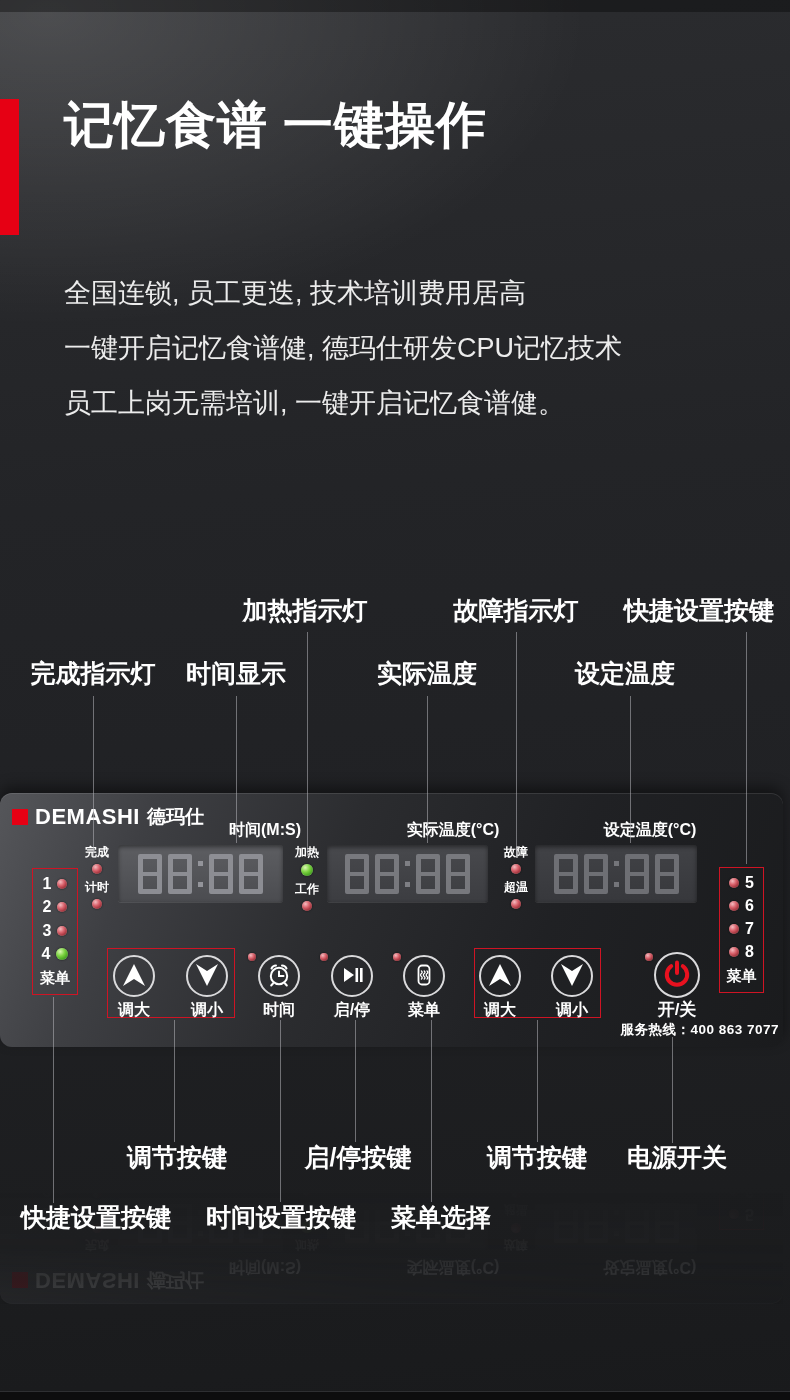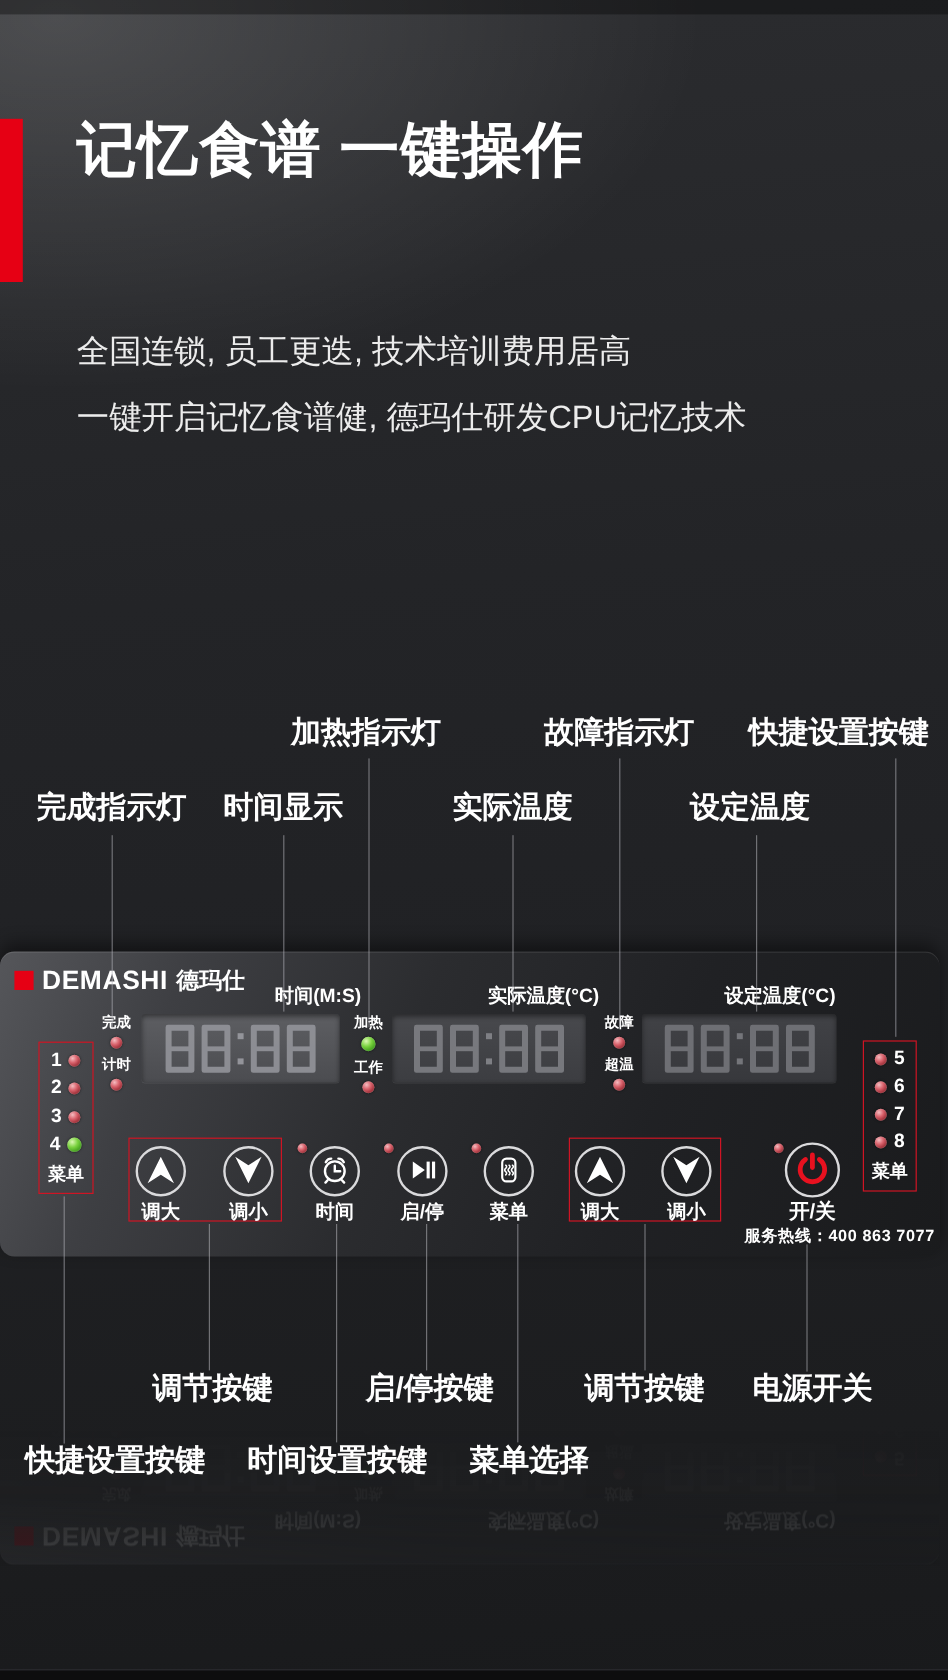--- a/index.html
+++ b/index.html
@@ -63,20 +63,21 @@
 <div class="page">
   <div class="top-strip"></div>
 
   <div class="red-bar" style="background:#e60014;"></div>
   <div class="hero-title">
     <div>记忆食谱 一键操作</div>
   </div>
   <div class="hero-desc">
     <div>全国连锁, 员工更迭, 技术培训费用居高</div>
     <div>一键开启记忆食谱健, 德玛仕研发CPU记忆技术</div>
+    <div>员工上岗无需培训, 一键开启记忆食谱健。</div>
   </div>
 
   <div class="co" style="left:305px;top:595px;">加热指示灯</div>
   <div class="co" style="left:516px;top:595px;">故障指示灯</div>
   <div class="co" style="left:699px;top:595px;">快捷设置按键</div>
   <div class="co" style="left:93px;top:658px;">完成指示灯</div>
   <div class="co" style="left:236px;top:658px;">时间显示</div>
   <div class="co" style="left:427px;top:658px;">实际温度</div>
   <div class="co" style="left:625px;top:658px;">设定温度</div>
 

